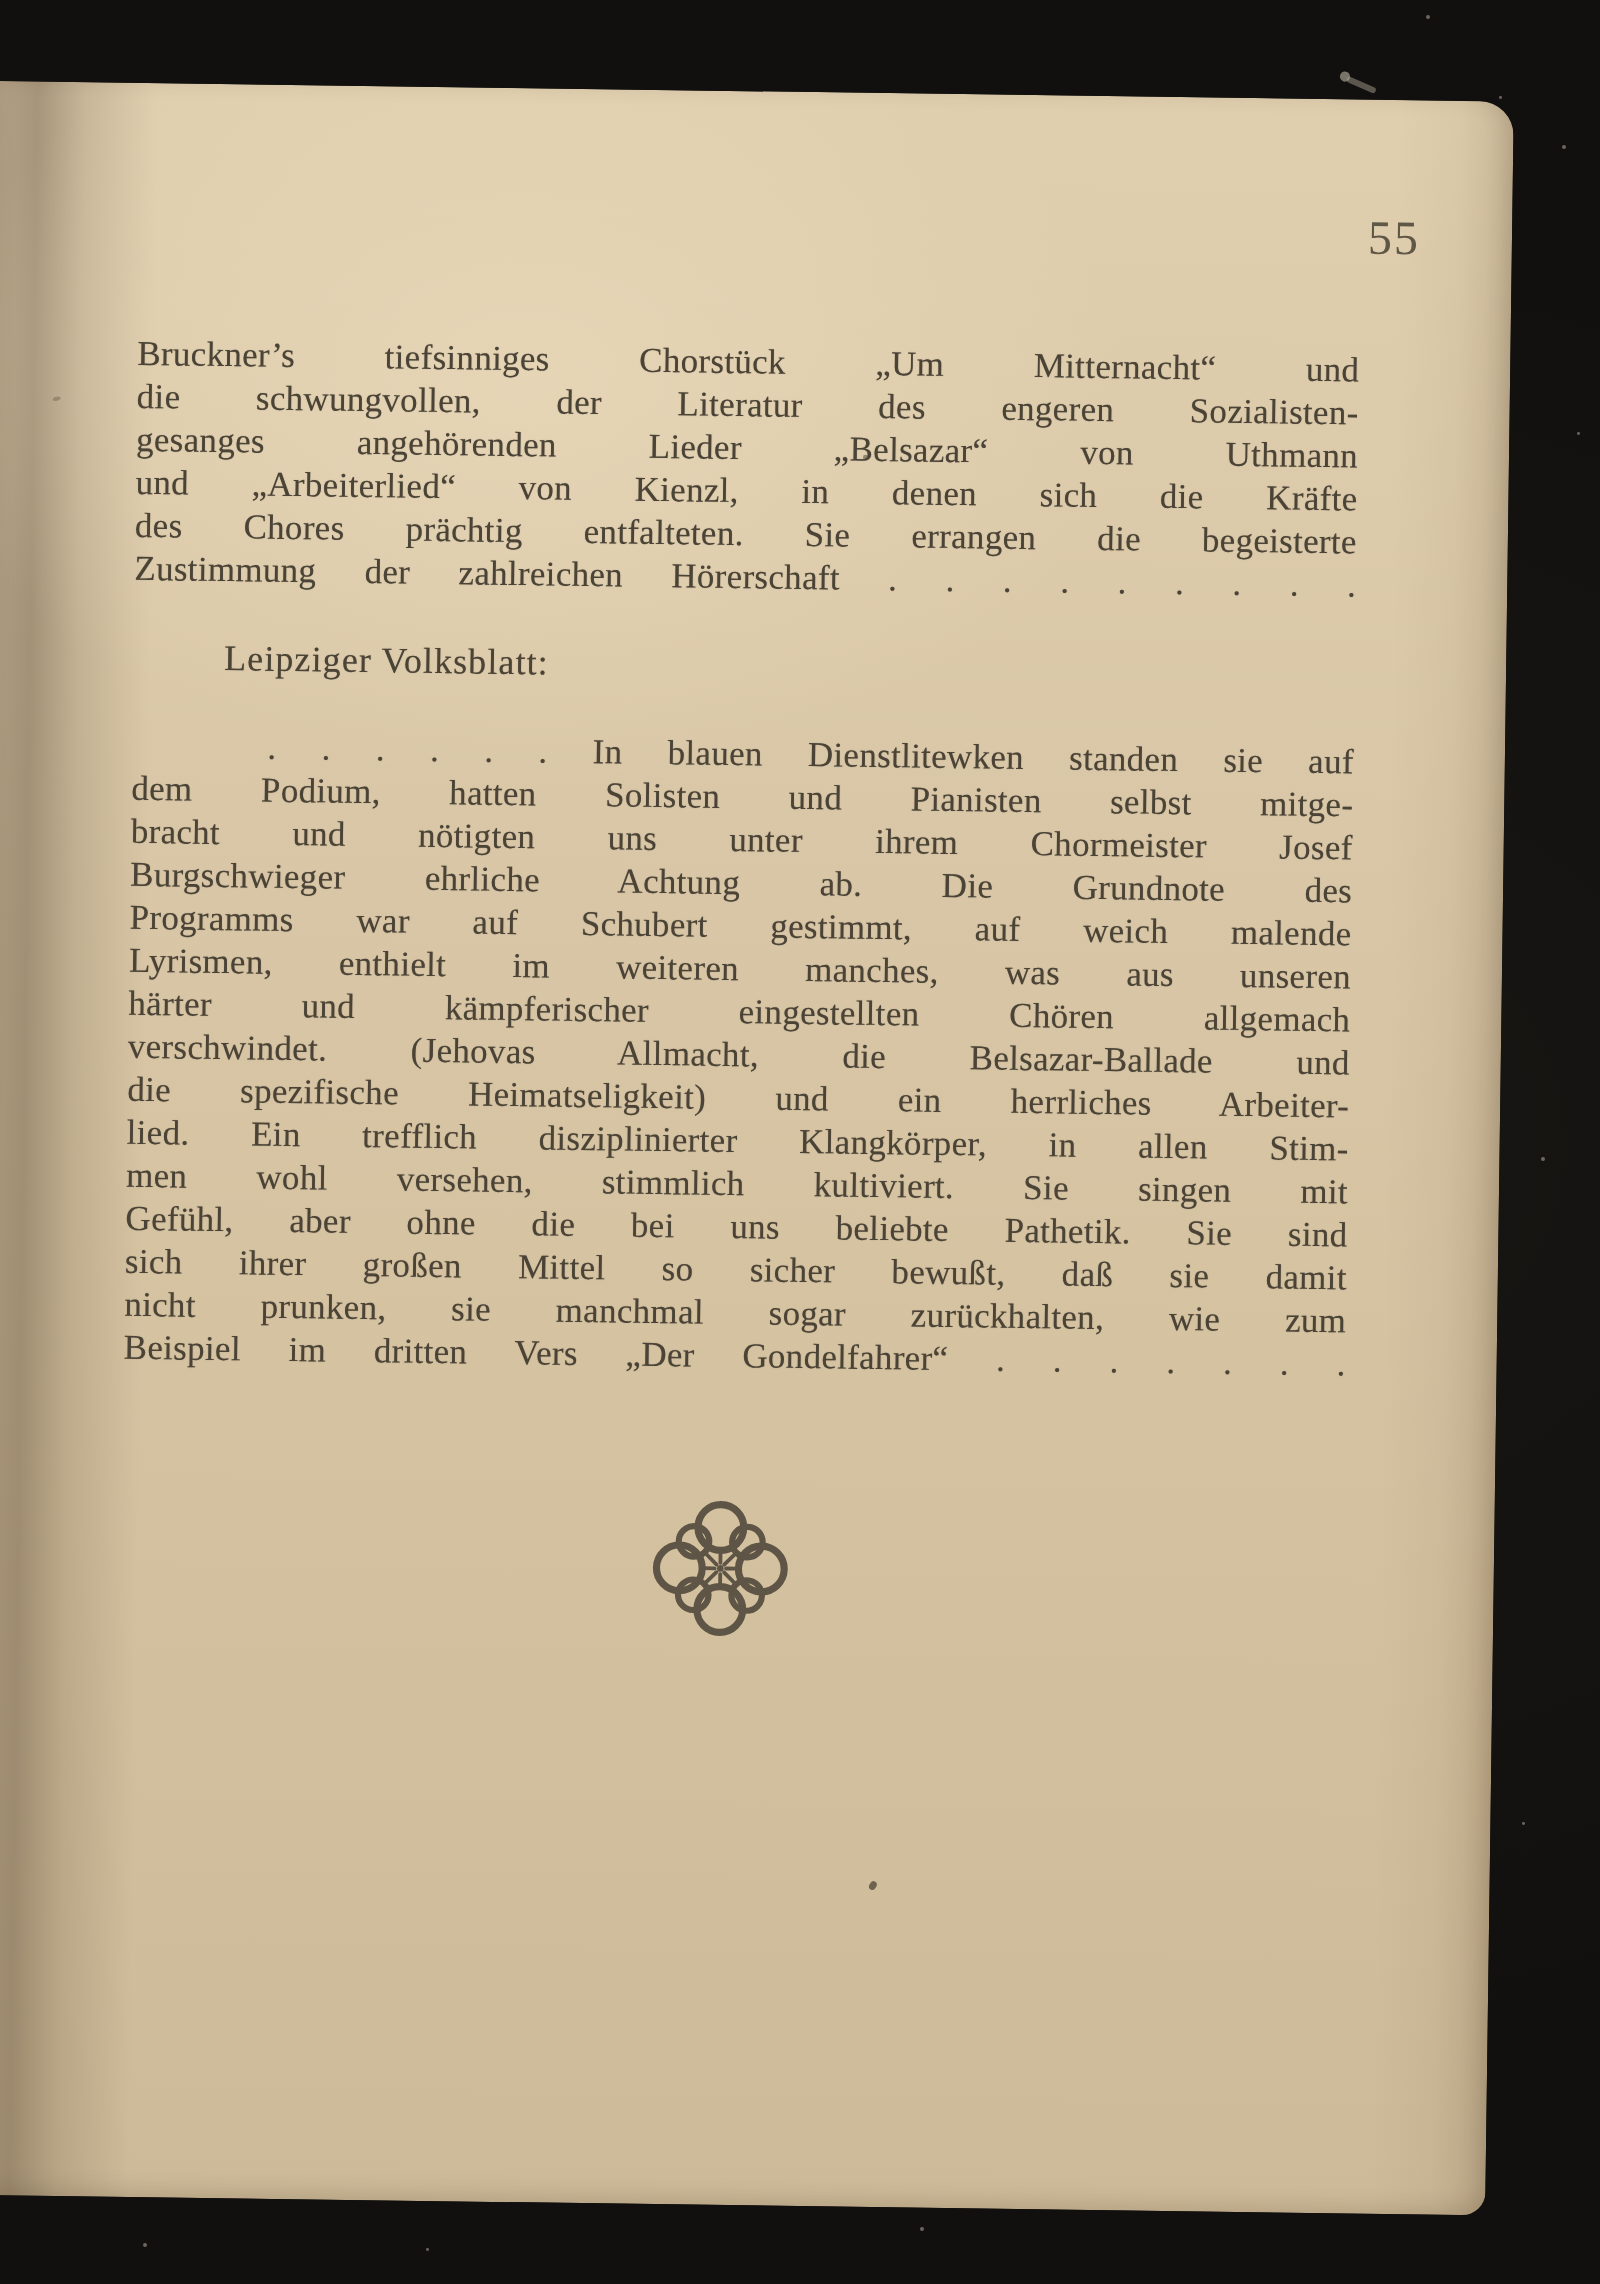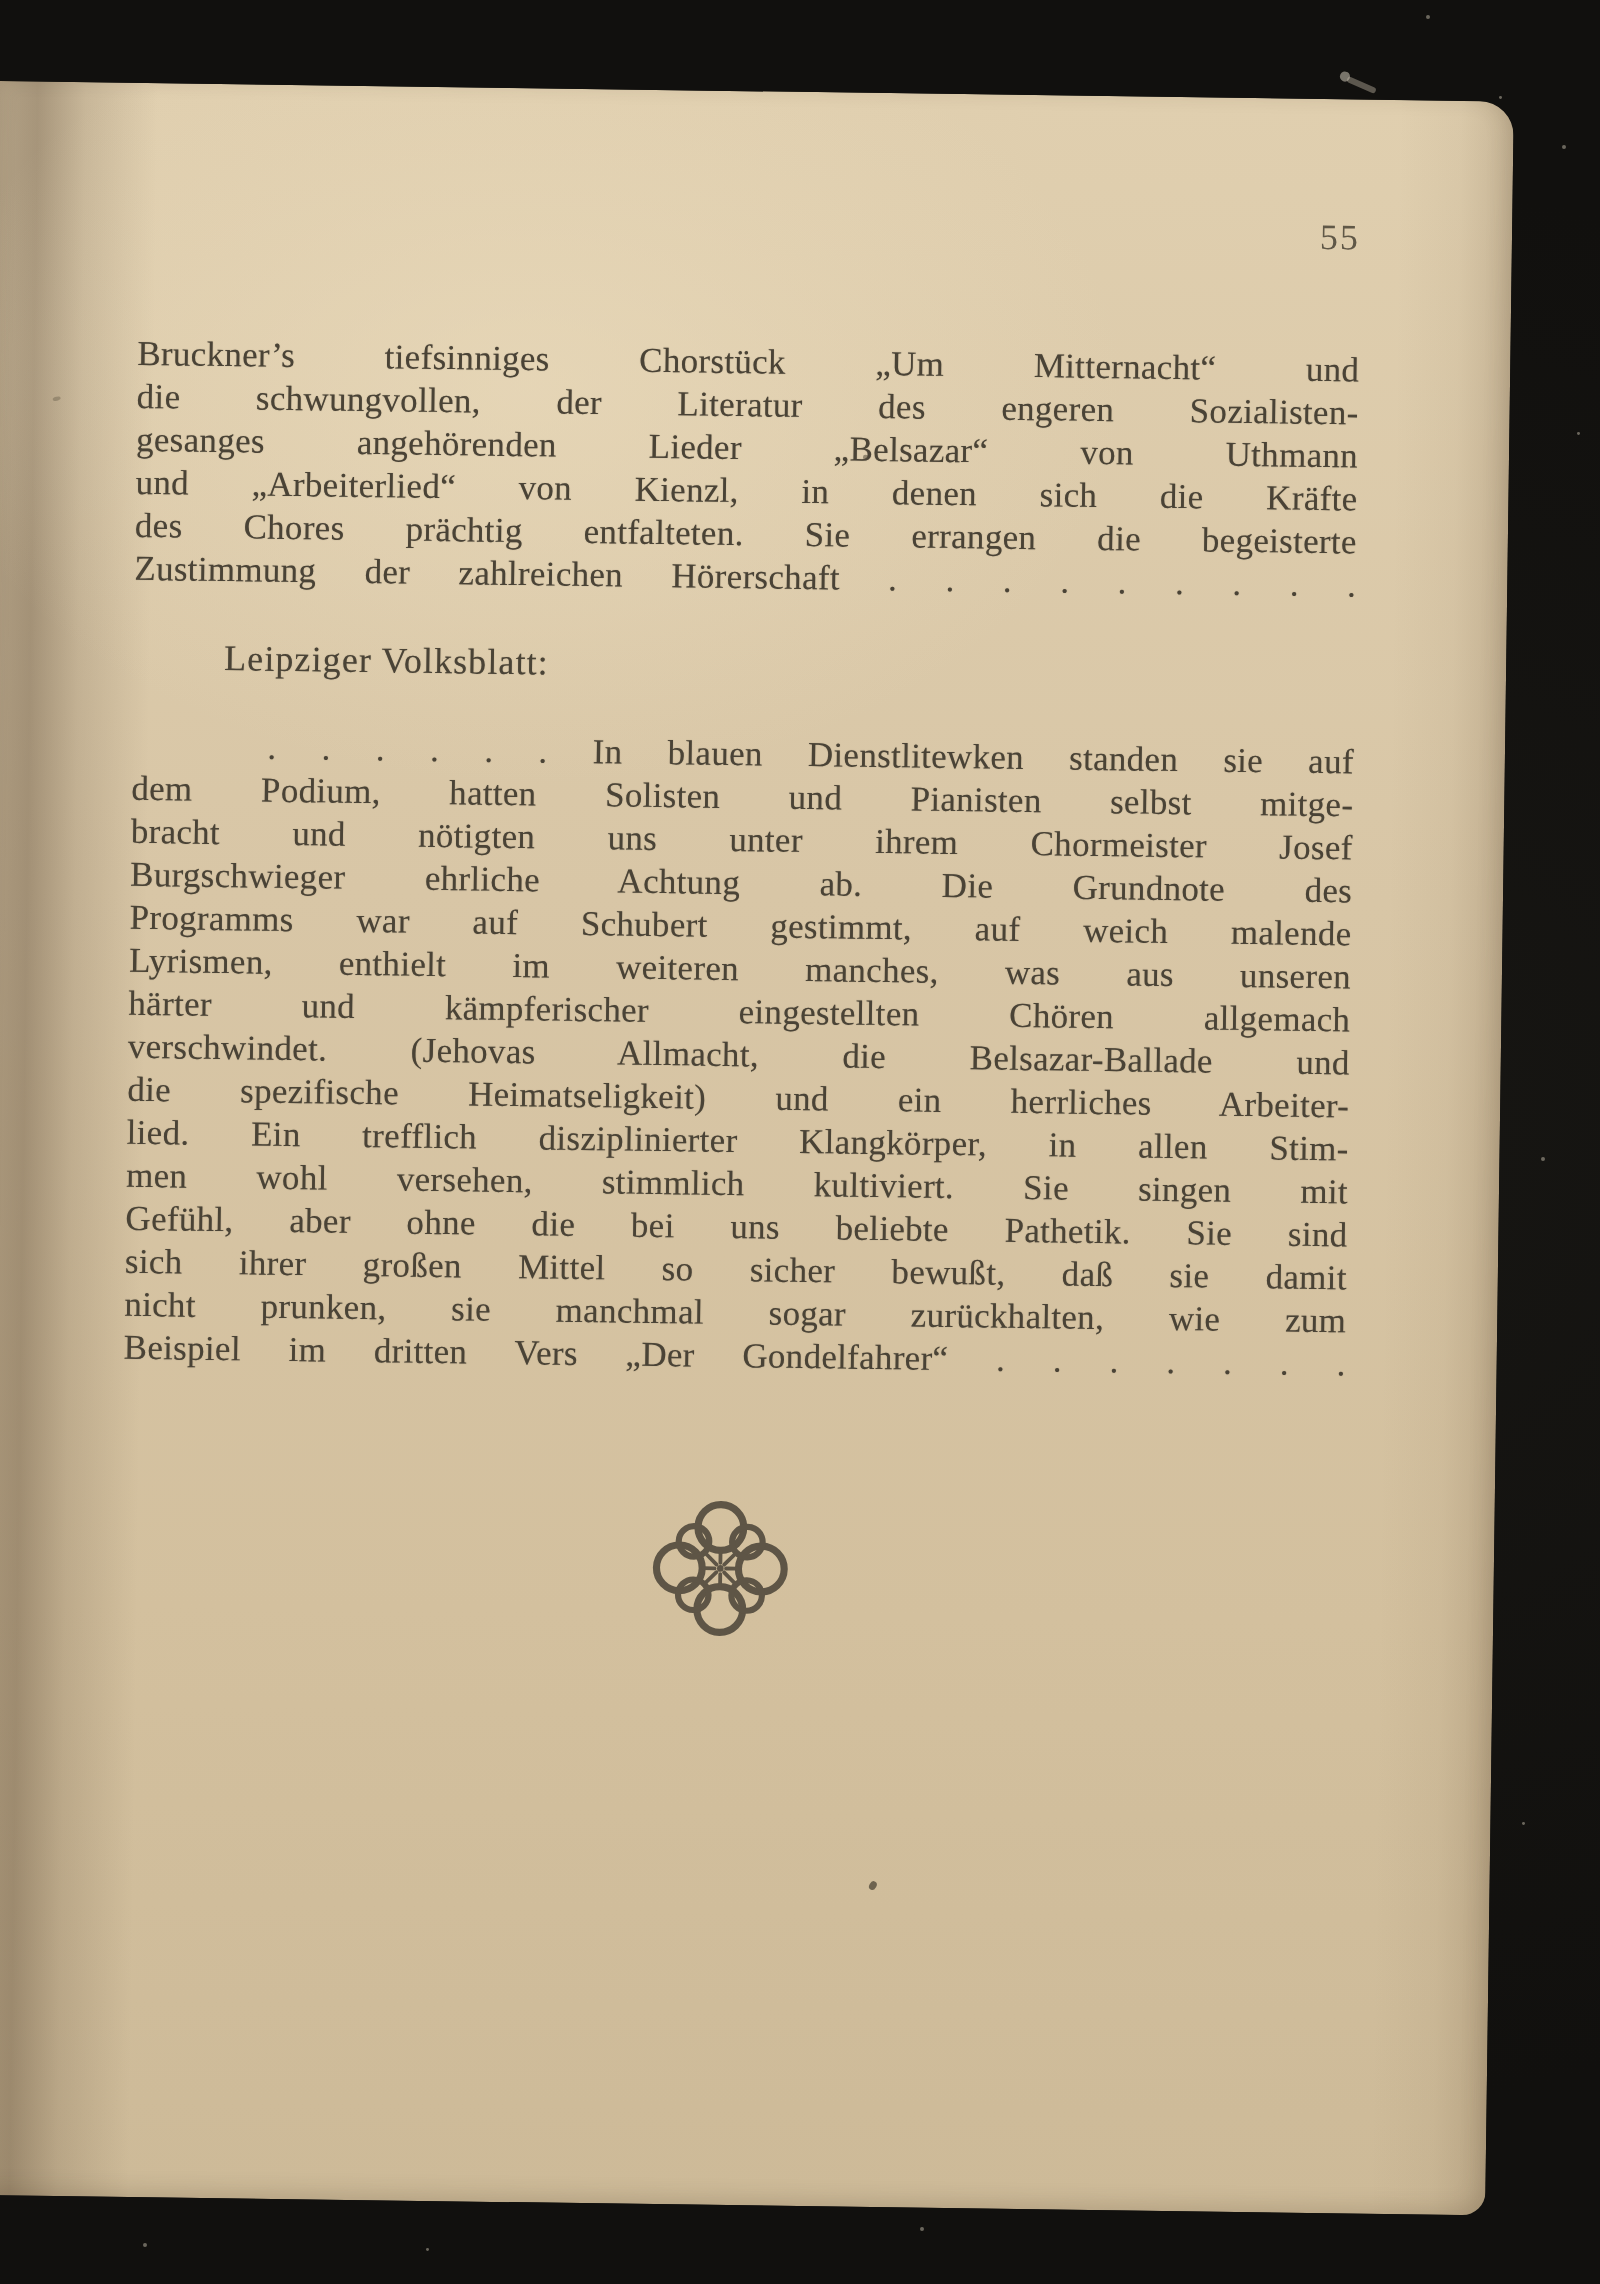--- a/index.html
+++ b/index.html
@@ -24,22 +24,22 @@
     border-radius:0 34px 23px 0;
     background:
       radial-gradient(ellipse 860px 574px at 35% 14%, rgba(236,221,190,0.55) 0%, rgba(236,221,190,0) 70%),
       linear-gradient(90deg, rgba(74,56,38,0.30) 0px, rgba(74,56,38,0.38) 38px, rgba(74,56,38,0.16) 86px, rgba(74,56,38,0) 158px),
       linear-gradient(270deg, rgba(95,74,48,0.20) 0px, rgba(95,74,48,0.05) 53px, rgba(95,74,48,0) 115px),
       linear-gradient(180deg, var(--paper_light,#e0cfaf) 0%, var(--paper,#d8c6a6) 38%, #d3c09e 72%, var(--paper_dark,#cdba98) 100%);
     box-shadow: inset -4.8px -5.7px 21px rgba(60,45,25,0.18);
     overflow:hidden;
   }
   .page-number{
-    position:absolute;left:1322px;top:119px;
-    font-size:36px;line-height:38px;letter-spacing:1.9px;
+    position:absolute;left:1370px;top:119px;
+    font-size:48px;line-height:38px;letter-spacing:1.9px;
     color:var(--ink,#4a4336);opacity:.85;
   }
   .para{
     position:absolute;width:1222px;
     font-size:35px;letter-spacing:0.3px;
     color:var(--ink,#4a4336);
     text-shadow:0 0 1px rgba(74,67,54,.45);
   }
   .para1{left:141px;top:249px;}
   .para2{left:141px;top:641px;}

